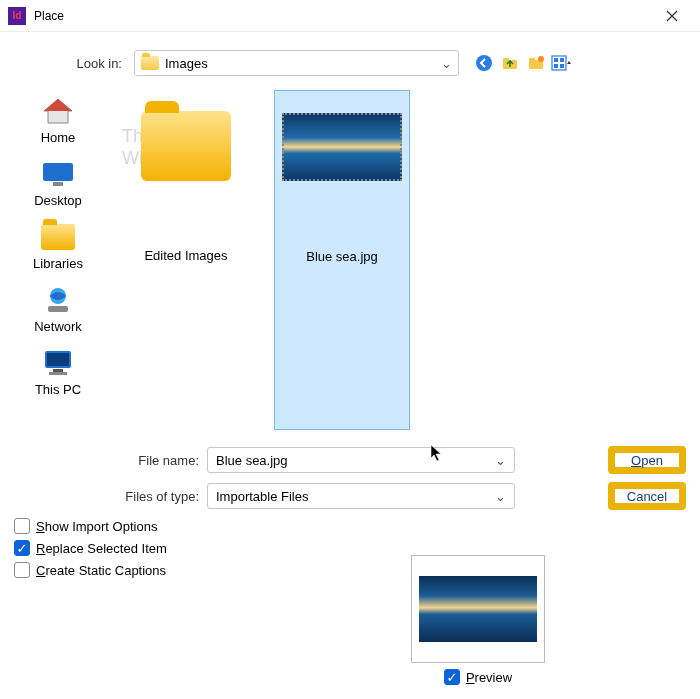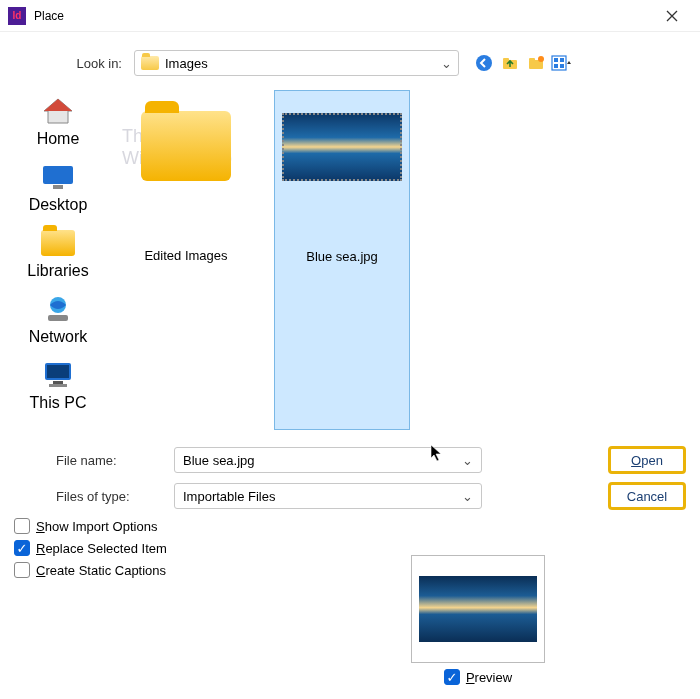--- a/index.html
+++ b/index.html
@@ -83,21 +83,21 @@
   .sidebar {
     width: 88px;
     display: flex;
     flex-direction: column;
     gap: 14px;
     padding-top: 12px;
     align-items: center;
   }
   .side-item {
     display: flex; flex-direction: column; align-items: center;
-    gap: 4px; font-size: 16px; cursor: pointer;
+    gap: 4px; font-size: 13px; cursor: pointer;
   }
   .sicon { width: 34px; height: 30px; display:flex;align-items:center;justify-content:center;}
   .home-icon svg, .desktop-icon svg, .pc-icon svg, .net-icon svg { display:block; }
   .lib-folder { width:34px;height:26px;background:linear-gradient(#ffe28a,#f5b301);border-radius:3px;position:relative;}
   .lib-folder::before{content:"";position:absolute;top:-5px;left:2px;width:14px;height:6px;background:#f5b301;border-radius:3px 3px 0 0;}
   .filepane {
     flex: 1;
     height: 352px;
     display: flex;
     gap: 20px;
@@ -136,33 +136,34 @@
   .file-item .cap { padding-top: 6px; margin-top: 44px; }
   .cursor {
     position:absolute; left:430px; top:444px;
     pointer-events:none;
   }
   .formgrid {
     display: grid;
     grid-template-columns: 110px 308px 1fr;
     gap: 8px 8px;
     align-items: center;
-    padding: 10px 14px 4px 56px;
+    padding: 10px 14px 4px 89px;
+    text-align: right;
   }
   .txtdd {
     height: 26px;
     border: 1px solid #c8c8c8;
     border-radius: 3px;
     display: flex; align-items:center;
     padding: 0 8px; cursor:pointer;
   }
   .txtdd .dd-caret{margin-left:auto;color:#555;}
   .btn {
     height: 28px;
-    border: 3px solid #eab308;
+    border: 7px solid #eab308;
     border-radius: 4px;
     background: #fff;
     color: #1a3e72;
     display:flex;align-items:center;justify-content:center;
     cursor:pointer;
     margin-left: 8px;
     width: 78px;
     justify-self: end;
   }
   .checks {

